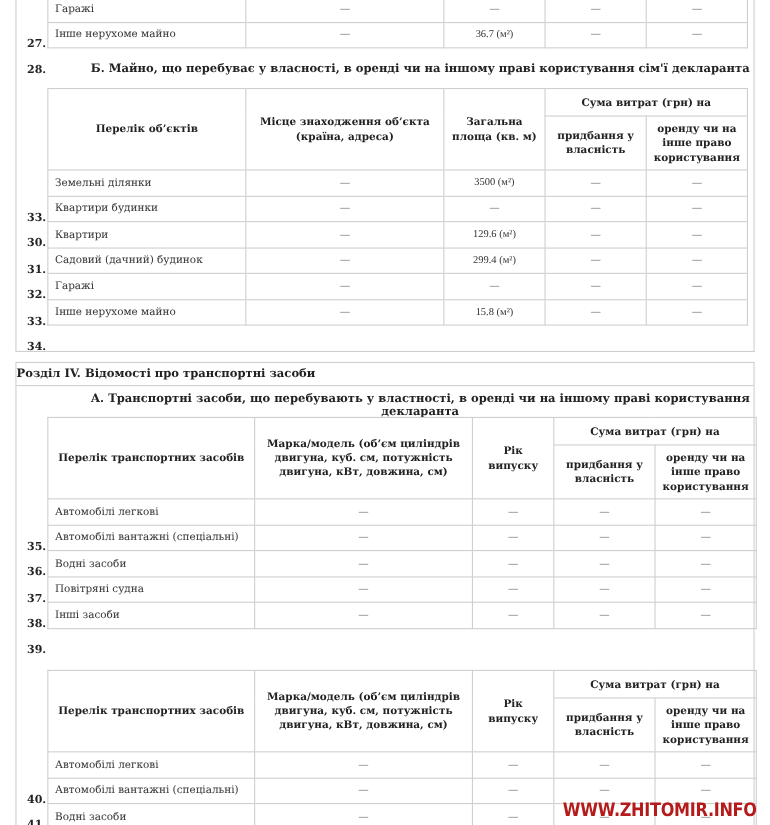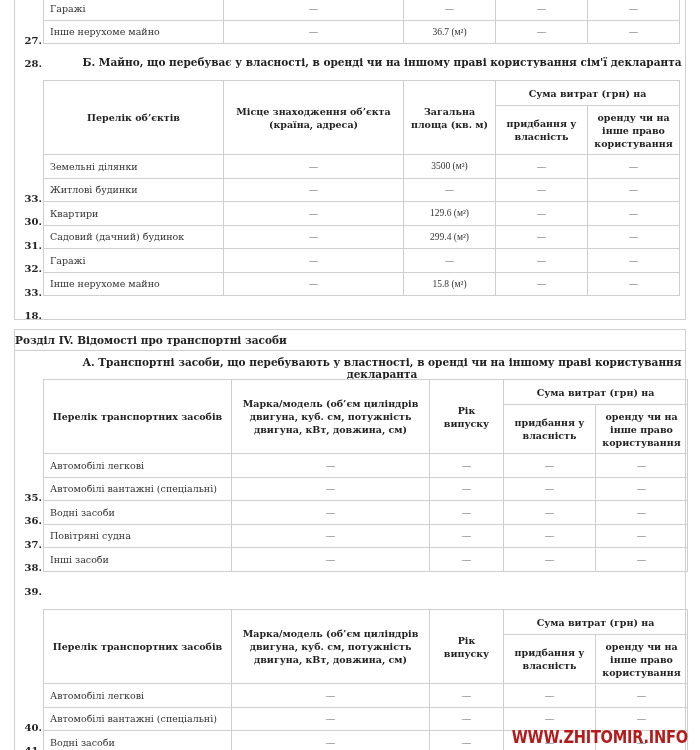--- a/index.html
+++ b/index.html
@@ -115,21 +115,21 @@
     </thead>
     <tbody id="family-estate-rows">
         <tr>
           <td class="name"><span class="rownum">33.</span><span>Земельні ділянки</span></td>
           <td class="val">—</td>
           <td class="val num">3500 (м²)</td>
           <td class="val">—</td>
           <td class="val">—</td>
         </tr>
         <tr>
-          <td class="name"><span class="rownum">30.</span><span>Житлові будинки</span></td>
+          <td class="name"><span class="rownum">30.</span><span>Квартири будинки</span></td>
           <td class="val">—</td>
           <td class="val">—</td>
           <td class="val">—</td>
           <td class="val">—</td>
         </tr>
         <tr>
           <td class="name"><span class="rownum">31.</span><span>Квартири</span></td>
           <td class="val">—</td>
           <td class="val num">129.6 (м²)</td>
           <td class="val">—</td>
@@ -143,21 +143,21 @@
           <td class="val">—</td>
         </tr>
         <tr>
           <td class="name"><span class="rownum">33.</span><span>Гаражі</span></td>
           <td class="val">—</td>
           <td class="val">—</td>
           <td class="val">—</td>
           <td class="val">—</td>
         </tr>
         <tr>
-          <td class="name"><span class="rownum">18.</span><span>Інше нерухоме майно</span></td>
+          <td class="name"><span class="rownum">34.</span><span>Інше нерухоме майно</span></td>
           <td class="val">—</td>
           <td class="val num">15.8 (м²)</td>
           <td class="val">—</td>
           <td class="val">—</td>
         </tr>
       </tbody>
   </table>
 </div>
 
 <div class="panel p2">

